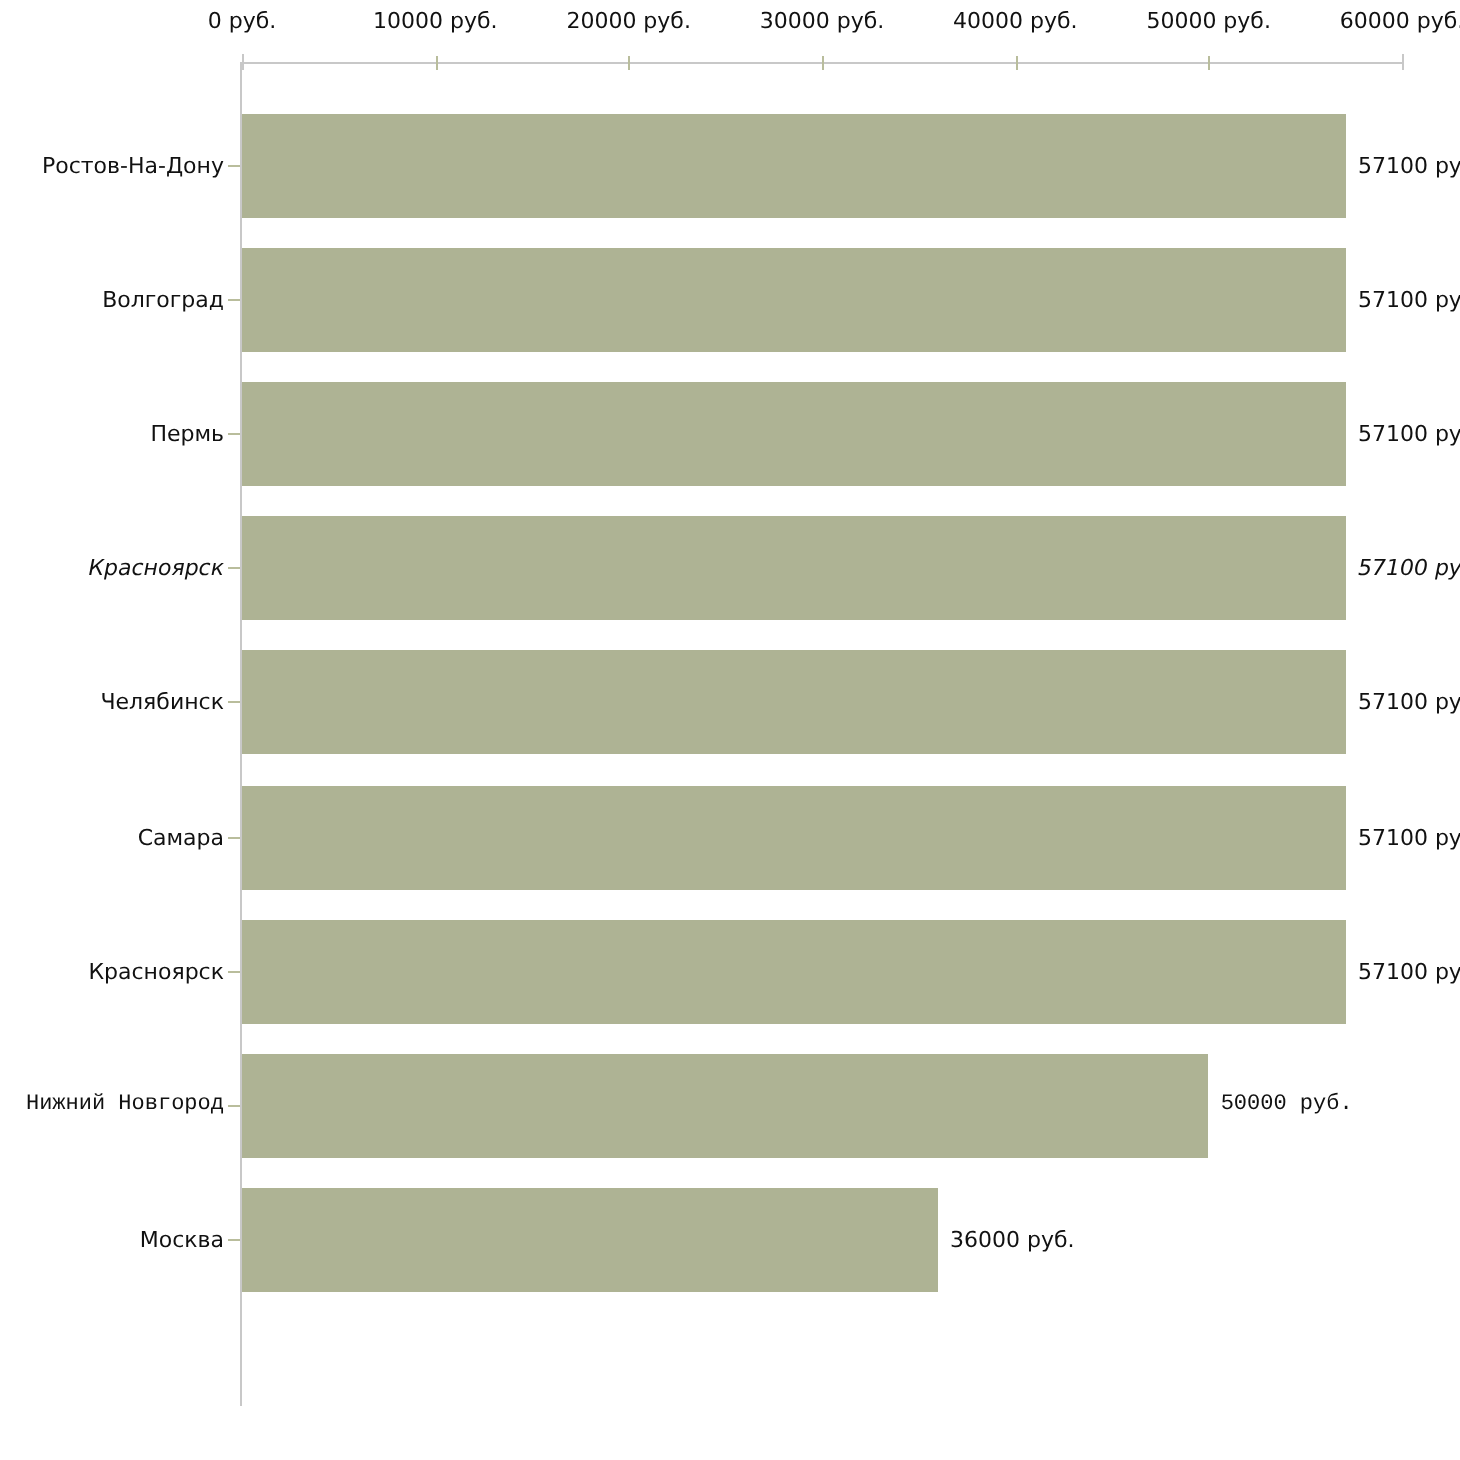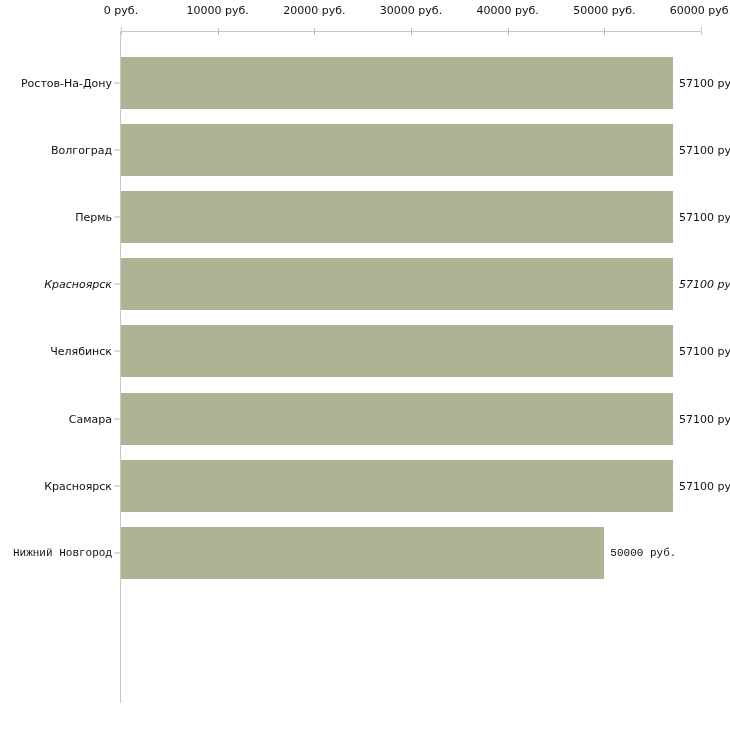--- a/index.html
+++ b/index.html
@@ -173,20 +173,26 @@
         <div class="y-tick"></div>
         <div class="bar" style="width: 551.967px; height: 52px; top: 7.6px; background: rgb(174, 179, 148);"></div>
         <div class="bar-value" style="left: 678.967px;">57100 руб.</div>
       </div>
       <div class="row" style="height: 67.2px; font-family: Liberation Mono, monospace;">
         <div class="cat-label">Нижний Новгород</div>
         <div class="y-tick"></div>
         <div class="bar" style="width: 483.333px; height: 52px; top: 7.6px; background: rgb(174, 179, 148);"></div>
         <div class="bar-value" style="left: 610.333px;">50000 руб.</div>
       </div>
+      <div class="row" style="height: 67.2px;">
+        <div class="cat-label">Москва</div>
+        <div class="y-tick"></div>
+        <div class="bar" style="width: 348px; height: 52px; top: 7.6px; background: rgb(174, 179, 148);"></div>
+        <div class="bar-value" style="left: 475px;">36000 руб.</div>
+      </div>
     </div>
 
 <div class="axis-tick edge" style="left: 121px;"></div>
     <div class="axis-tick" style="left: 218px;"></div>
     <div class="axis-tick" style="left: 314px;"></div>
     <div class="axis-tick" style="left: 411px;"></div>
     <div class="axis-tick" style="left: 508px;"></div>
     <div class="axis-tick" style="left: 604px;"></div>
     <div class="axis-tick edge" style="left: 701px;"></div>
   </div>

